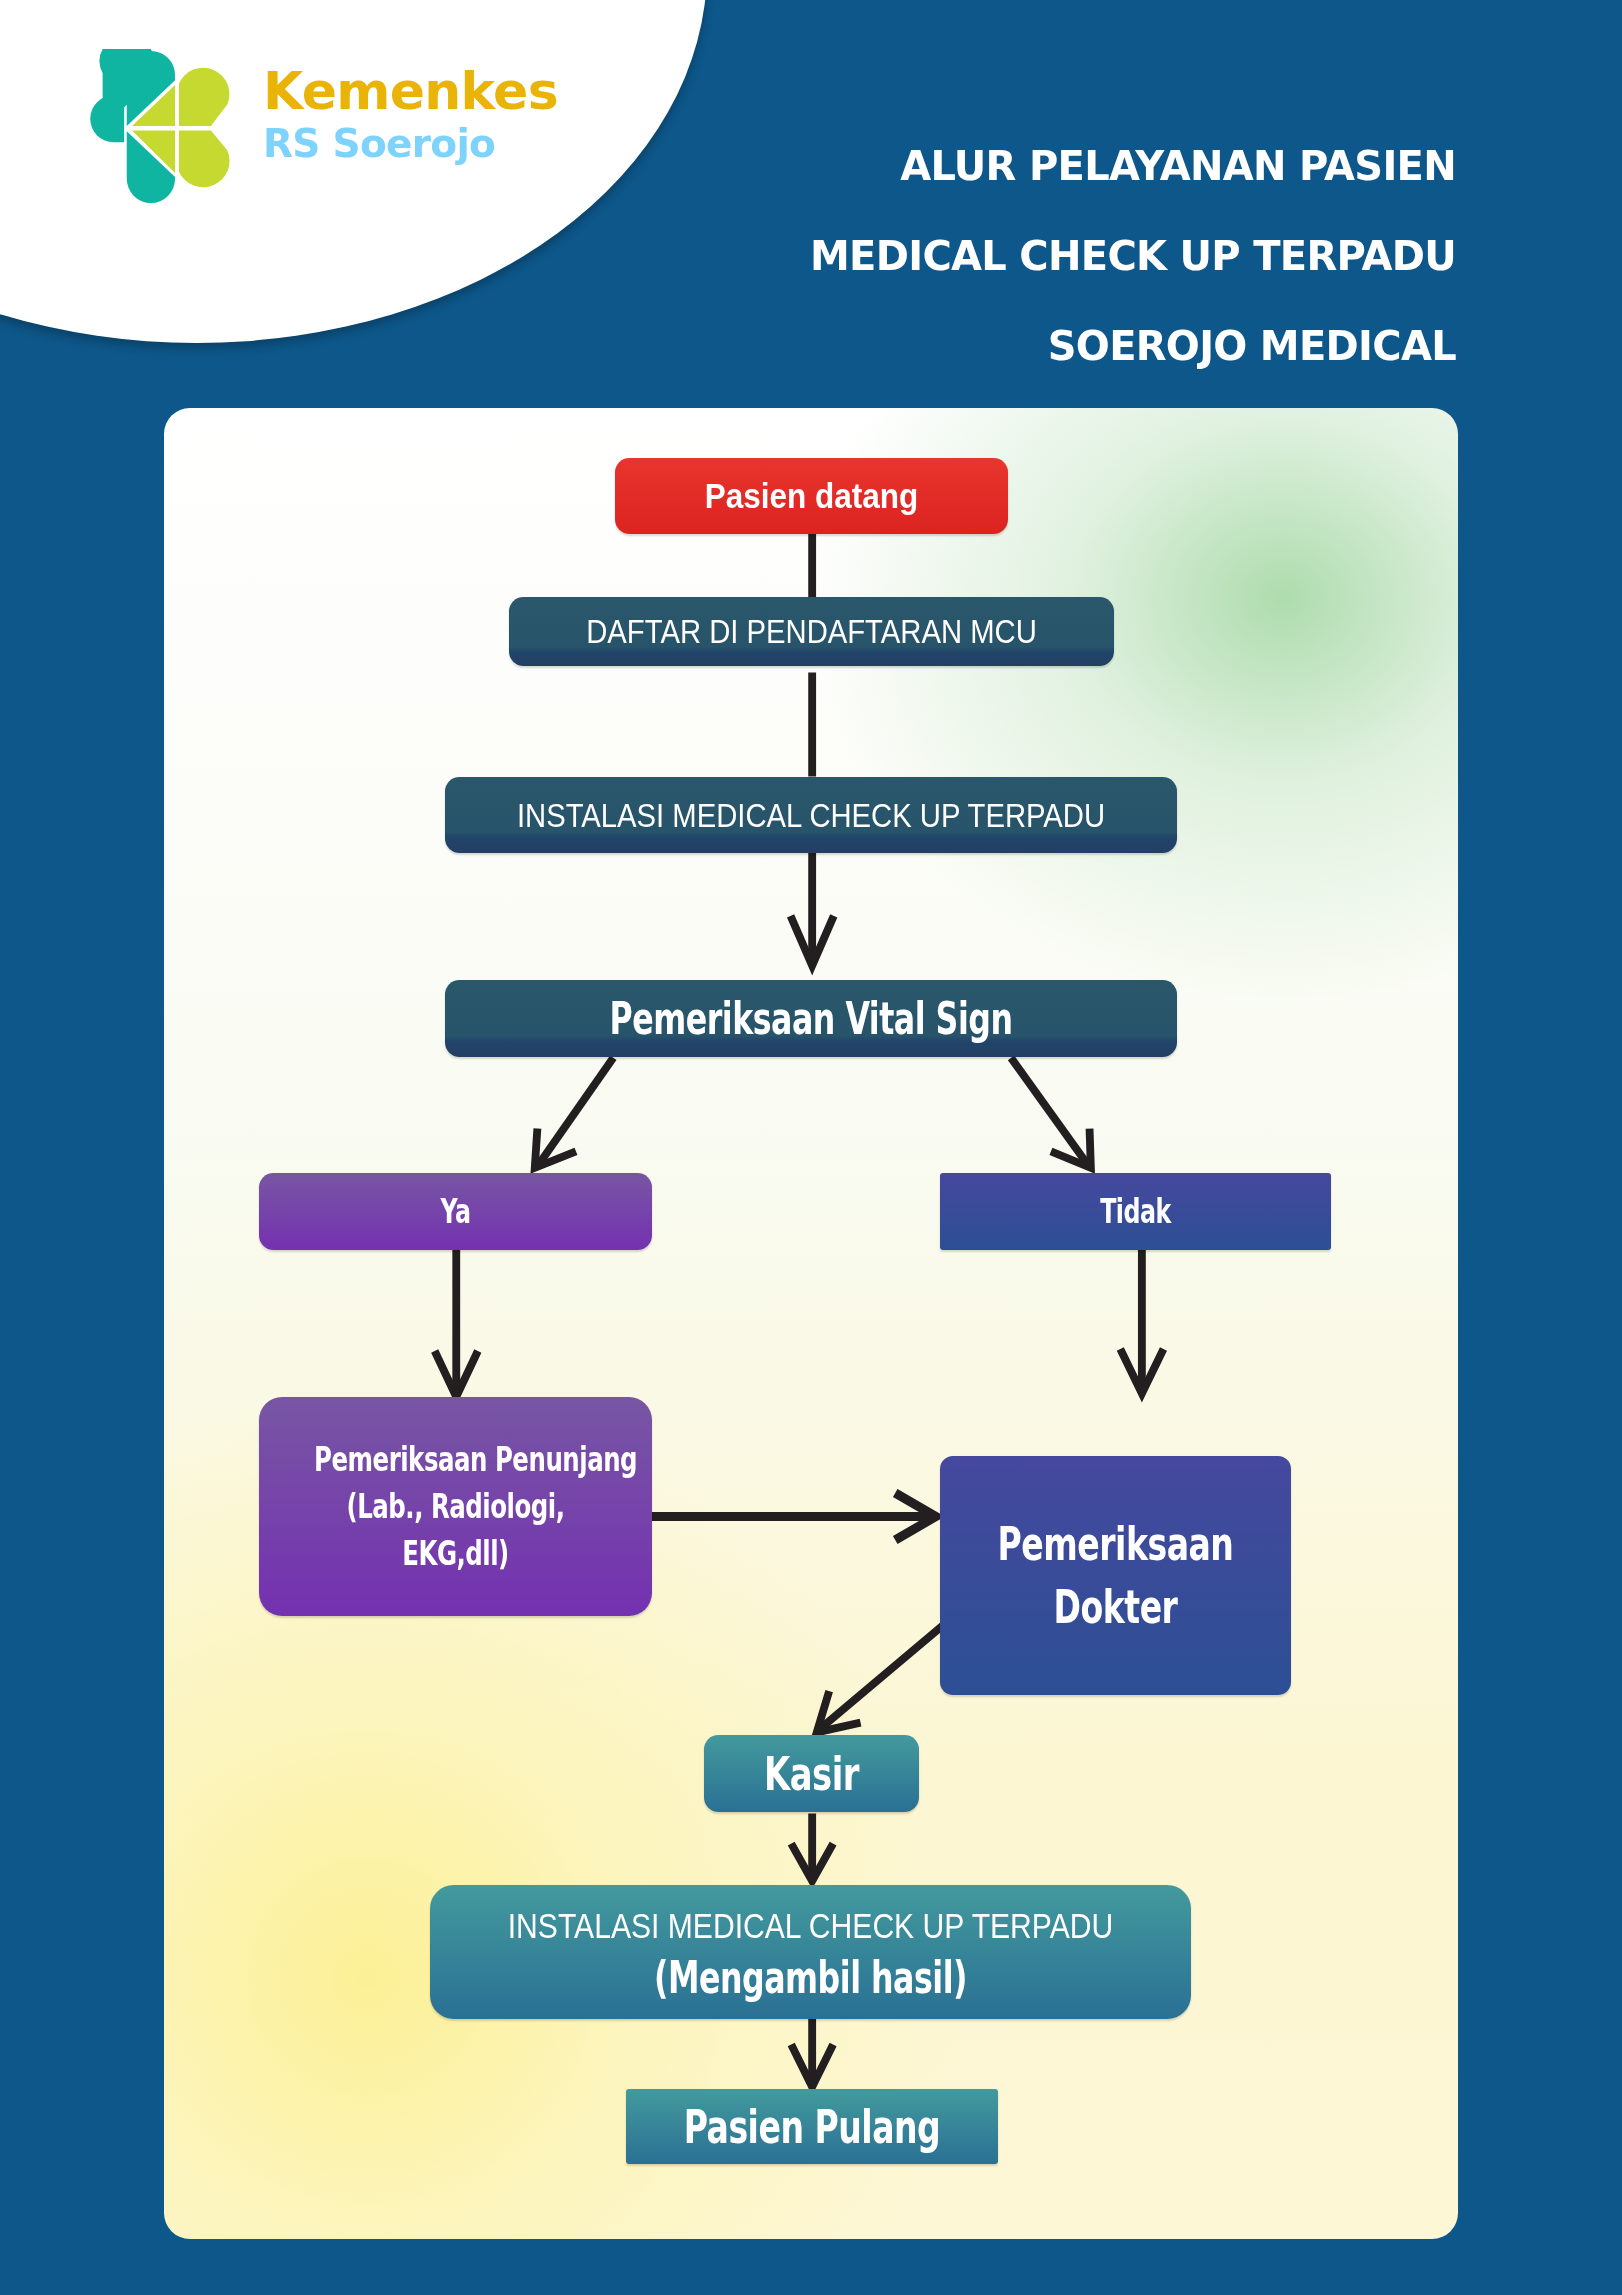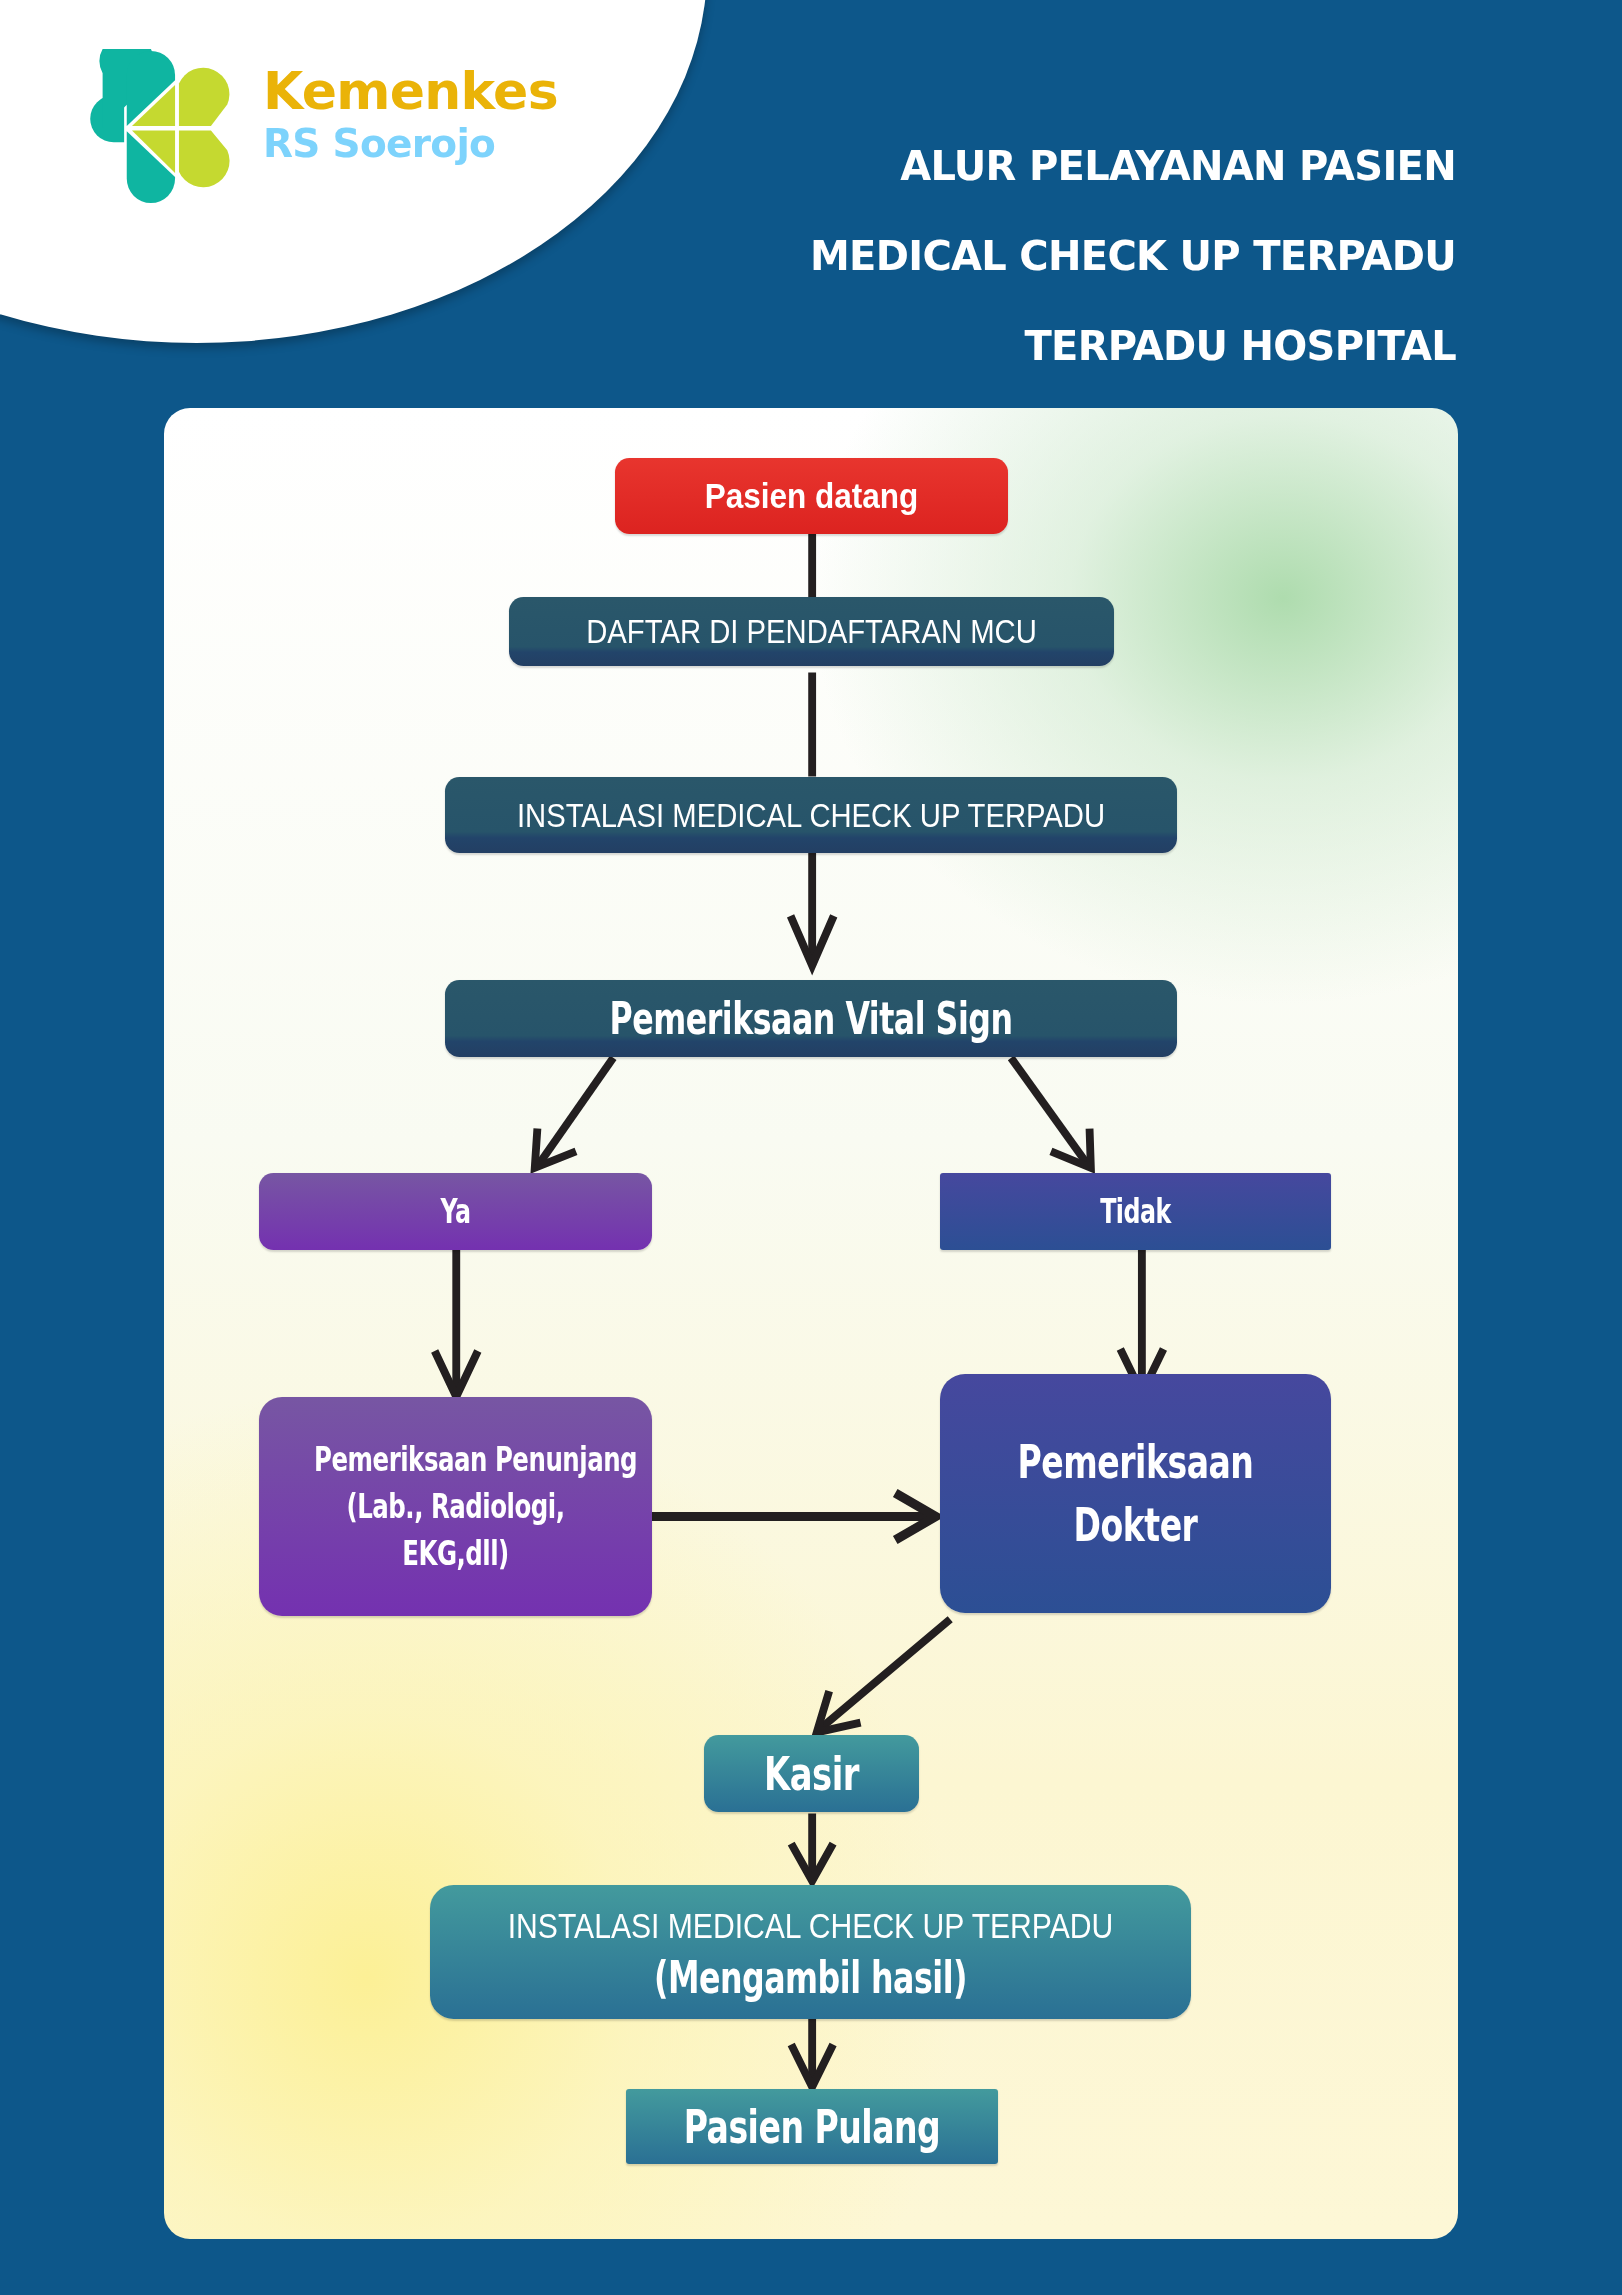--- a/index.html
+++ b/index.html
@@ -74,21 +74,21 @@
   <path d="M64 125 L130 125 L130 190 Z" fill="#c5d930"></path>
   <path d="M136 125 L185 125 L210 155 A36 36 0 0 1 136 188 Z" fill="#c5d930"></path>
 </svg>
 
 <div class="brand-name">Kemenkes</div>
 <div class="brand-sub">RS Soerojo</div>
 
 <div class="title">
   <div>ALUR PELAYANAN PASIEN</div>
   <div>MEDICAL CHECK UP TERPADU</div>
-  <div>TERPADU HOSPITAL</div>
+  <div>SOEROJO MEDICAL</div>
 </div>
 
 <div class="panel"></div>
 
 <svg class="flow" viewBox="0 0 2480 3508">
   <g stroke="#231f20" stroke-width="12" fill="none" stroke-linecap="butt" stroke-linejoin="miter">
     <line x1="1241" y1="815" x2="1241" y2="913"></line>
     <line x1="1241" y1="1028" x2="1241" y2="1187"></line>
     <g>
       <line x1="1241" y1="1303" x2="1241" y2="1476"></line>
@@ -152,21 +152,21 @@
 <div class="box indigo" style="left:940px; top:1173px; width:391px; height:77px; border-radius:3px;">
   <span class="cond" style="font-size:33px;">Tidak</span>
 </div>
 
 <div class="box purple" style="left:259px; top:1397px; width:393px; height:219px; border-radius:23px; line-height:47px;">
   <span class="cond" style="font-size:34px;">Pemeriksaan Penunjang</span>
   <span class="cond" style="font-size:34px;">(Lab., Radiologi,</span>
   <span class="cond" style="font-size:34px;">EKG,dll)</span>
 </div>
 
-<div class="box indigo" style="left:940px; top:1374px; width:391px; height:239px; border-radius:25px; line-height:63px;">
+<div class="box indigo" style="left:940px; top:1456px; width:351px; height:239px; border-radius:13px; line-height:63px;">
   <span class="cond" style="font-size:46px;">Pemeriksaan</span>
   <span class="cond" style="font-size:46px;">Dokter</span>
 </div>
 
 <div class="box teal" style="left:704px; top:1735px; width:215px; height:77px; border-radius:14.4px;">
   <span class="cond" style="font-size:47px;">Kasir</span>
 </div>
 
 <div class="box teal" style="left:430px; top:1885px; width:761px; height:134px; border-radius:23.6px; line-height:52px;">
   <span class="arial" style="font-size:35px;">INSTALASI MEDICAL CHECK UP TERPADU</span>

